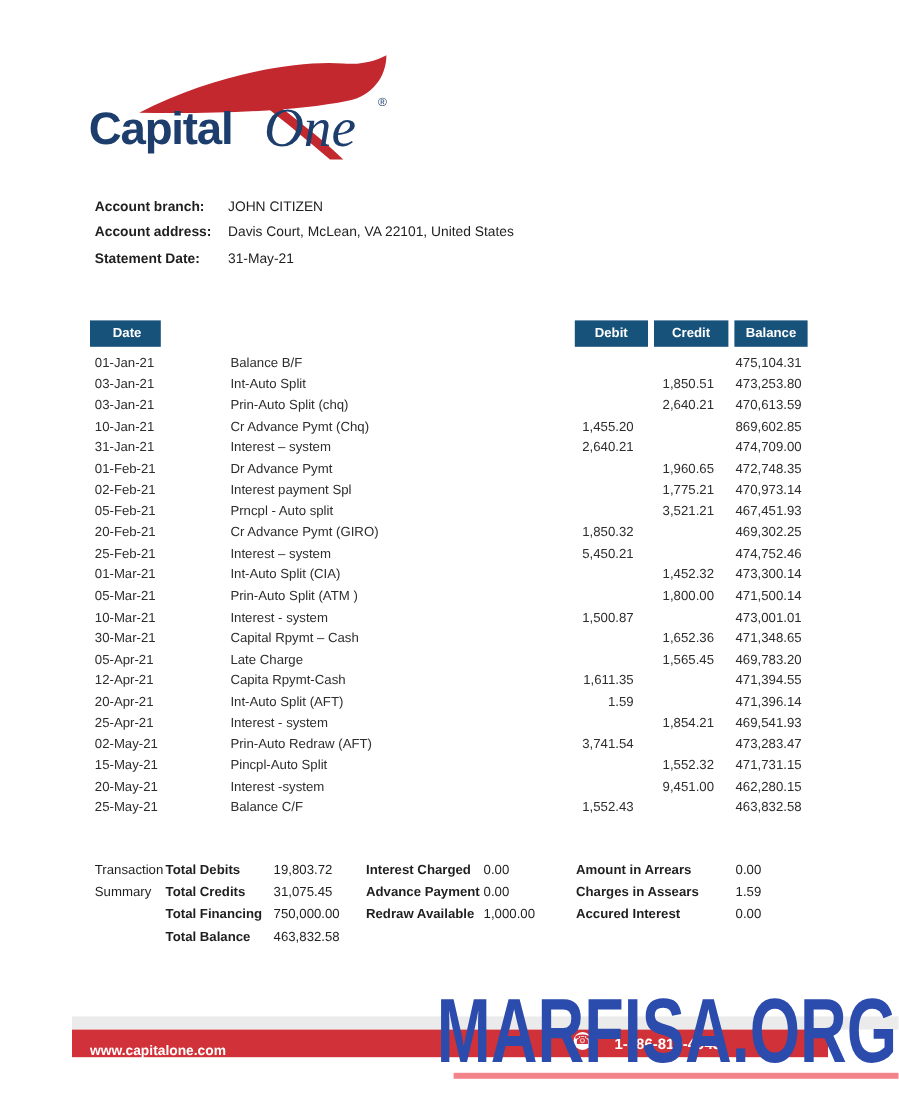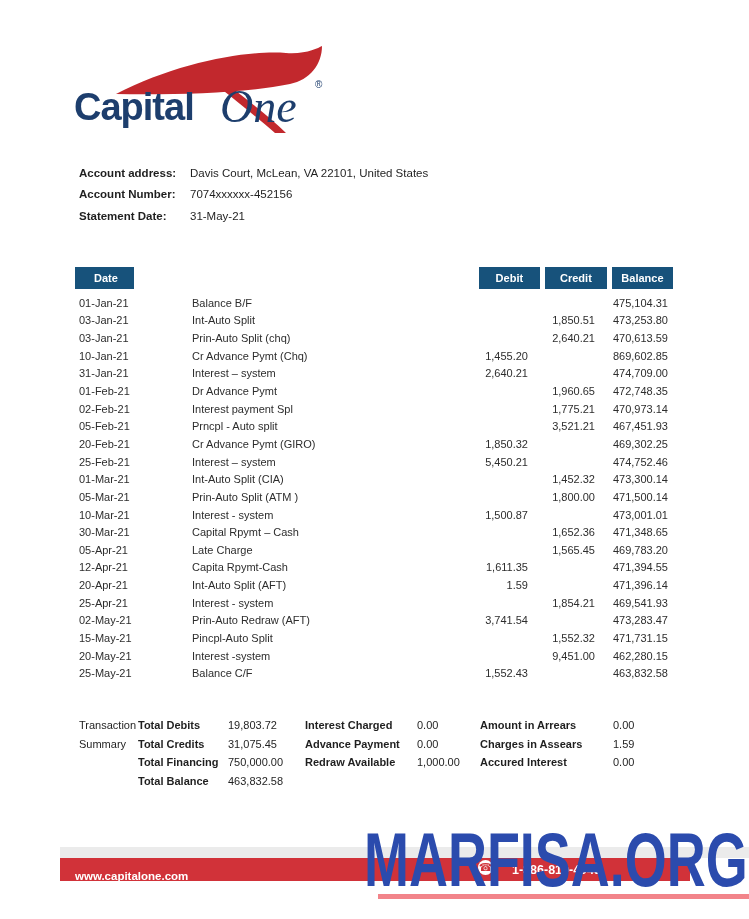--- a/index.html
+++ b/index.html
@@ -37,21 +37,21 @@
   .c-date { padding-left:4px; }
   .c-debit, .c-credit, .c-balance { text-align:right; }
 
   
   .sum-group { position:absolute; left:79px; top:716px; font-size:11px; font-weight:normal; color:#1f1f1f; }
   .sum-group div { height:18.5px; display:flex; align-items:center; }
   .sum-col { position:absolute; top:716px; font-size:11px; color:#1f1f1f; }
   .sum-row { display:flex; height:18.5px; align-items:center; }
   .sum-label { font-weight:bold; }
   .sum-col-1 { left:138px; } .sum-col-1 .sum-label { width:90px; }
-  .sum-col-2 { left:305px; } .sum-col-2 .sum-label { width:112px; }
+  .sum-col-2 { left:305px; } .sum-col-2 .sum-label { width:98px; }
   .sum-col-3 { left:480px; } .sum-col-3 .sum-label { width:133px; }
 
   
   .gray-strip { position:absolute; left:60px; top:847px; width:689px; height:11px; background:#ebebeb; }
   .red-bar {
     position:absolute; left:60px; top:858px; width:630px; height:23px;
     background:var(--footer-red,#d13239); display:flex; align-items:center;
   }
   .site { color:#fff; font-weight:bold; font-size:11.5px; padding-left:15px;margin-top:12px; }
   .phone-icon {
@@ -77,26 +77,26 @@
   <svg class="logo" viewBox="0 0 265 92">
     <path d="M150,44 L162,44 C185,62 202,75 216,89 L205,89 C185,72 168,58 150,44 Z" fill="#c2282d"></path>
     <path d="M46,50 C108,18 178,6 216,9 C236,10.5 248,4 252,2 C252,20 240,36 220,40 C176,49 108,51 46,50 Z" fill="#c2282d"></path>
     <text x="4" y="76" font-family="Liberation Sans, sans-serif" font-weight="bold" font-size="38" letter-spacing="-1" fill="#1d3e6d">Capital</text>
     <text x="150" y="78" font-family="Liberation Serif, serif" font-style="italic" font-size="46" fill="#1d3e6d">One</text>
     <text x="245" y="44" font-family="Liberation Sans, sans-serif" font-size="10" fill="#1d3e6d">®</text>
   </svg>
 
   <div class="account">
       <div class="acct-row">
+        <span class="acct-label">Account branch:</span>
+        <span>JOHN CITIZEN</span>
+      </div>
+      <div class="acct-row">
         <span class="acct-label">Account address:</span>
         <span>Davis Court, McLean, VA 22101, United States</span>
-      </div>
-      <div class="acct-row">
-        <span class="acct-label">Account Number:</span>
-        <span>7074xxxxxx-452156</span>
       </div>
       <div class="acct-row">
         <span class="acct-label">Statement Date:</span>
         <span>31-May-21</span>
       </div>
     </div>
 
   <div class="txn-table">
     <div class="thead">
       <div class="th th-date">Date</div>

